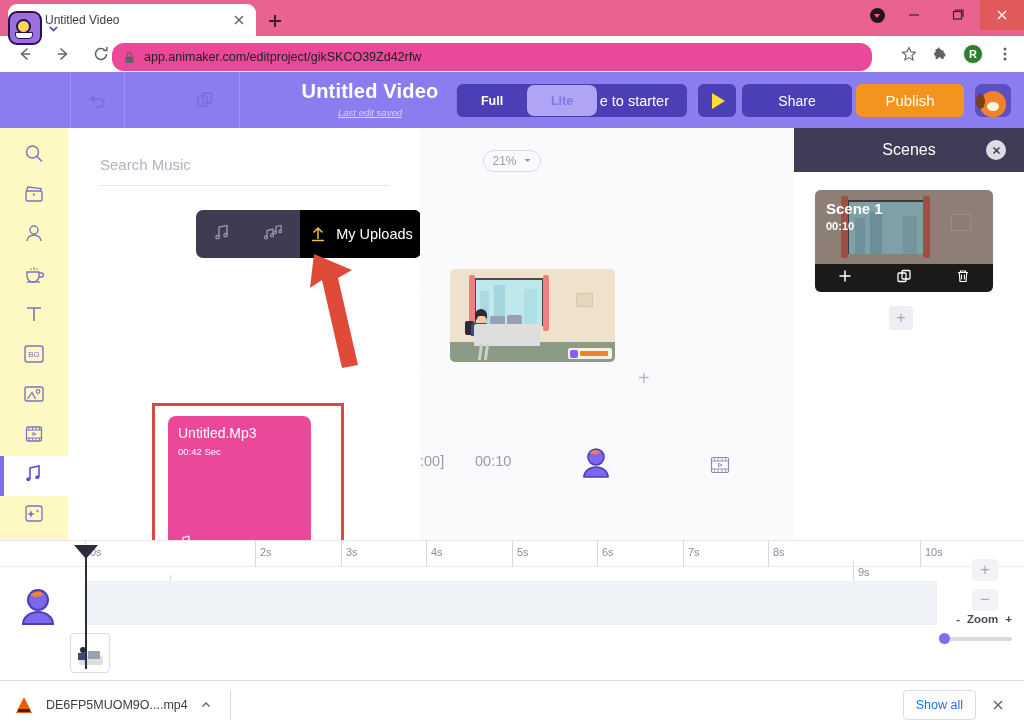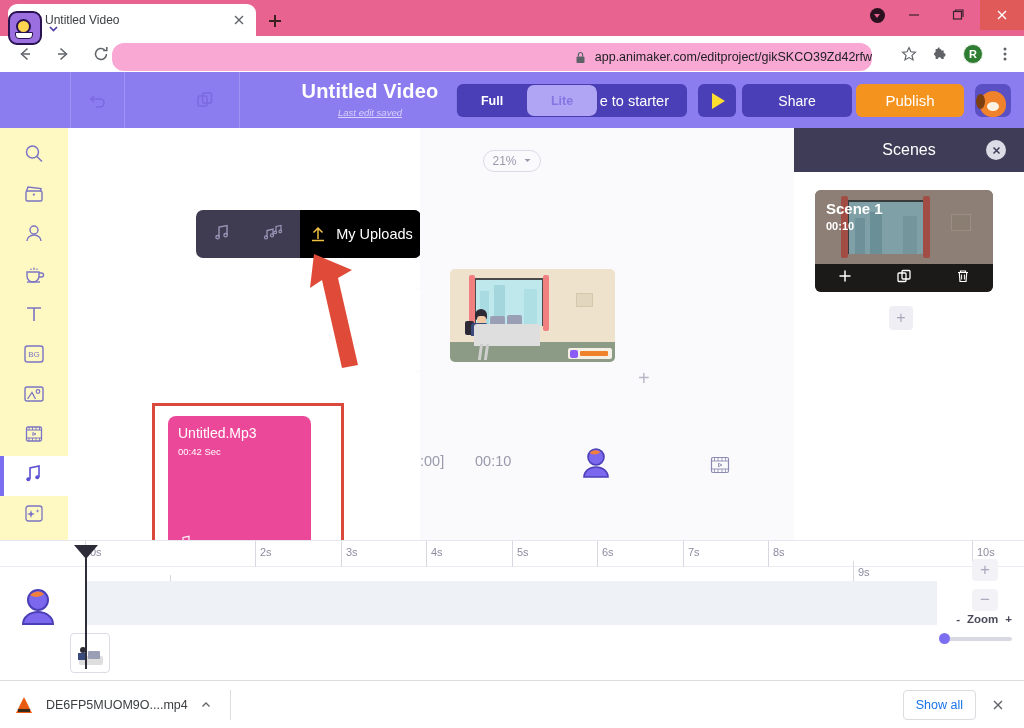--- a/index.html
+++ b/index.html
@@ -73,22 +73,22 @@
     position: absolute; left: 0; top: 36px; width: 1024px; height: 36px;
     background: #ffffff; display: flex; align-items: center;
   }
   .nav-btn {
     width: 30px; height: 30px; margin-left: 8px; color: #5f6368;
     display: flex; align-items: center; justify-content: center;
   }
   .nav-btn.first { margin-left: 10px; }
   .omnibox {
     position: absolute; left: 112px; top: 7px; width: 760px; height: 28px;
-    background: #f9a8d4; border-radius: 12px;
-    display: flex; align-items: center; padding-left: 12px; justify-content: flex-end;
+    background: #ec4899; border-radius: 12px;
+    display: flex; align-items: center; padding-left: 12px;
   }
   .lock-icon { color: #5f6368; display: flex; align-items: center; }
   .omnibox-url {
     font-size: 12.5px; color: #202124; margin-left: 9px; white-space: nowrap;
   }
   .tb-right { position: absolute; right: 4px; top: 3px; display: flex; align-items: center; }
   .tb-icon {
     width: 30px; height: 30px; display: flex; align-items: center; justify-content: center;
     color: #5f6368; margin-left: 2px;
   }
@@ -667,20 +667,23 @@
       <svg width="22" height="20" viewBox="0 0 22 20">
           <rect x="3" y="2" width="16" height="15" rx="2.5" stroke="currentColor" stroke-width="1.3" fill="none"></rect>
           <path d="M8 6 L9 9 L12 10 L9 11 L8 14 L7 11 L4 10 L7 9 Z" fill="currentColor"></path>
           <path d="M14.5 5 L15 6.4 L16.4 7 L15 7.5 L14.5 9 L14 7.5 L12.6 7 L14 6.4 Z" fill="currentColor"></path>
         </svg>
     </span>
   </div>
 </div>
 
 <div class="music-panel">
+  <div class="search-wrap">
+    <input class="search-input" placeholder="Search Music" style="">
+  </div>
 
   <div class="tabs-seg">
     <div class="seg-item music">
       <span>
         <svg width="22" height="22" viewBox="0 0 22 22">
             <path d="M8 16 V6 L16 4.5 V14" stroke="currentColor" stroke-width="1.4" fill="none"></path>
             <circle cx="6.6" cy="16.2" r="1.7" stroke="currentColor" stroke-width="1.3" fill="none"></circle>
             <circle cx="14.6" cy="14.2" r="1.7" stroke="currentColor" stroke-width="1.3" fill="none"></circle>
           </svg>
       </span>
@@ -860,21 +863,21 @@
       </div>
     <div class="tick" style="left:683px;">
         <span>7s</span>
       </div>
     <div class="tick" style="left:768px;">
         <span>8s</span>
       </div>
     <div class="tick" style="left:853px;margin-top:20px;">
         <span>9s</span>
       </div>
-    <div class="tick" style="left:972px;">
+    <div class="tick" style="left:920px;">
         <span>10s</span>
       </div>
   </div>
 
   <div class="playhead-head"></div>
   <div class="playhead-line"></div>
 
   <div class="track-char">
     <svg width="44" height="44" viewBox="0 0 44 44">
       <circle cx="22" cy="14" r="10" fill="#7b68ee" stroke="#4b3fb7" stroke-width="2"></circle>

